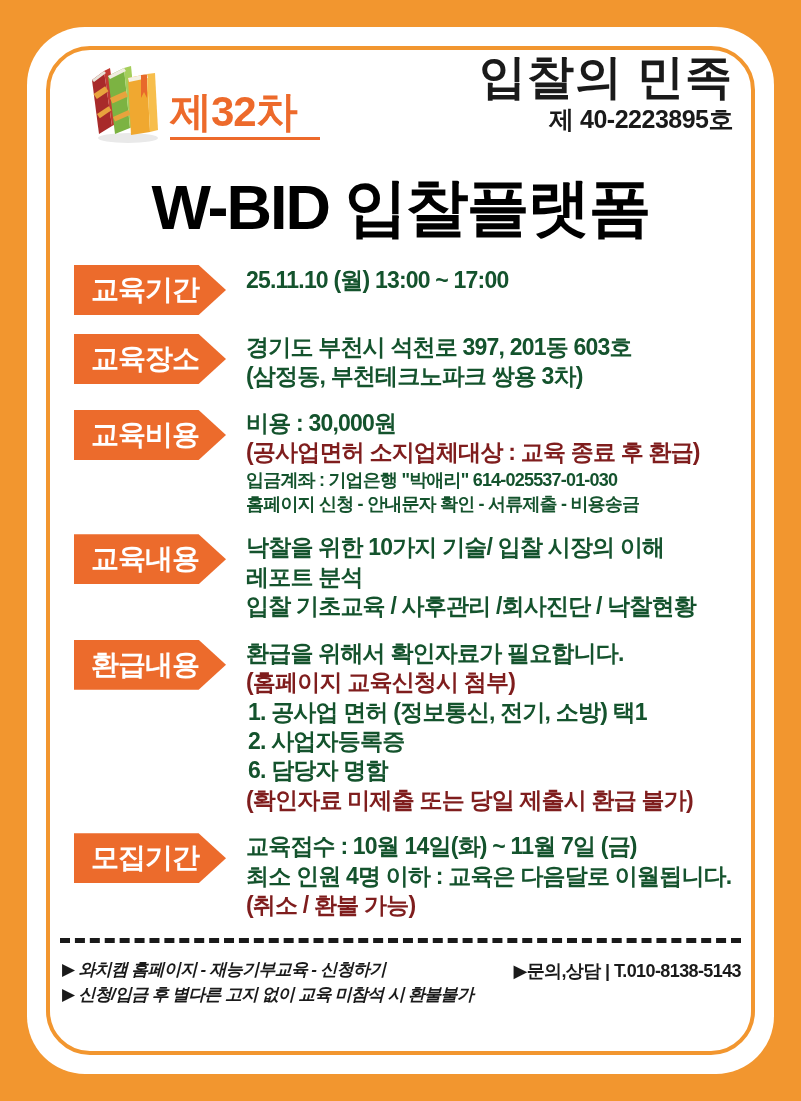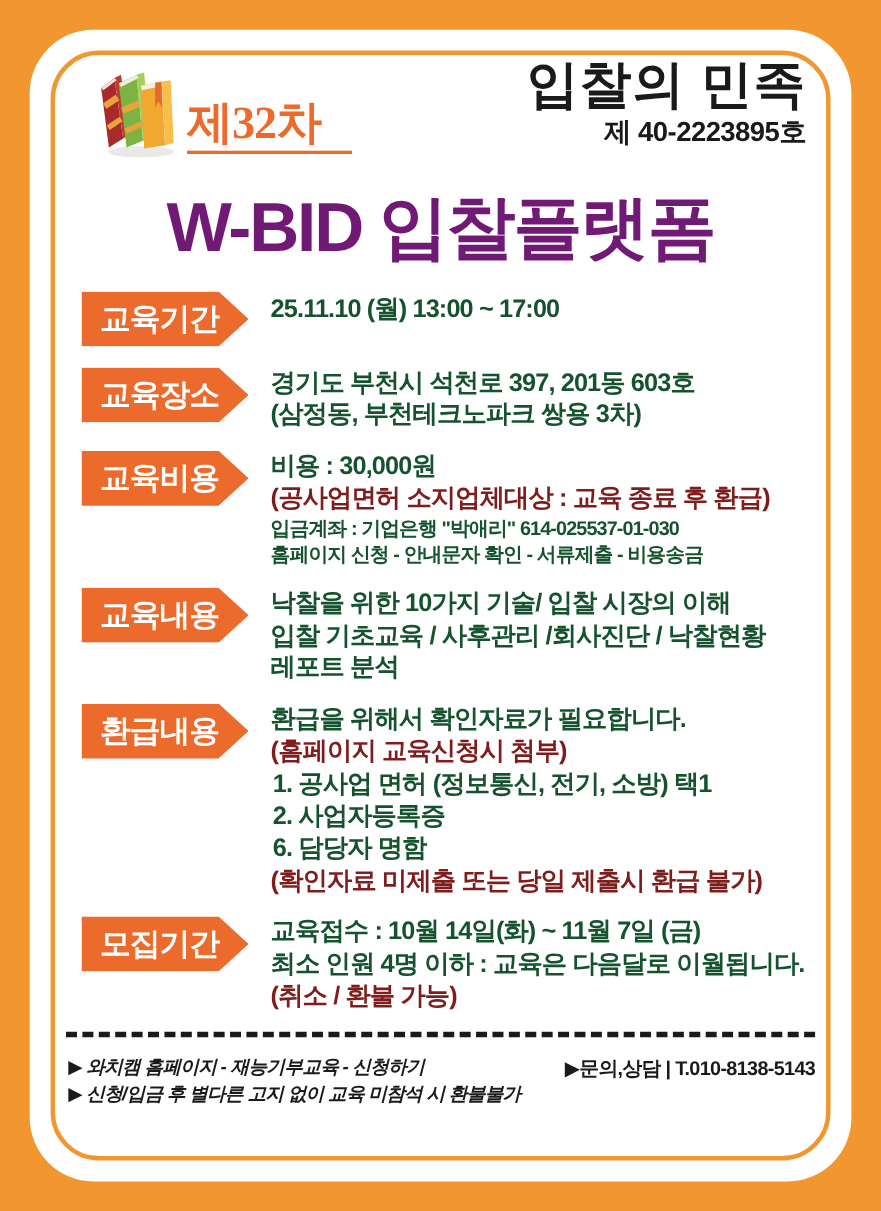--- a/index.html
+++ b/index.html
@@ -42,21 +42,20 @@
   .header {
     position: relative;
     height: 120px;
   }
   .brand-left {
     position: absolute;
     left: 34px; top: 4px;
     display: flex;
     align-items: flex-end;
     gap: 6px;
-    font-family: Liberation Serif, serif;
   }
   .books-icon { width: 80px; height: 92px; display:block; }
   .edition-wrap { padding-bottom: 6px; }
   .edition {
     font-size: 42px;
     font-weight: 900;
     color: #ED6A2B;
     letter-spacing: -1px;
     line-height: 1;
   }
@@ -85,21 +84,21 @@
     color: #1a1a1a;
     letter-spacing: -0.5px;
     margin-top: 2px;
   }
 
   
   .main-title {
     text-align: center;
     font-size: 63px;
     font-weight: 900;
-    color: #701a75;
+    color: #000000;
     letter-spacing: -2px;
     line-height: 1;
     margin-top: 6px;
     white-space: nowrap;
   }
 
   
   .rows { margin-top: 26px; padding-left: 24px; padding-right: 6px; }
 
   .row {
@@ -259,22 +258,22 @@
           <div class="line red">(공사업면허 소지업체대상 : 교육 종료 후 환급)</div>
           <div class="line small">입금계좌 :  기업은행 "박애리" 614-025537-01-030</div>
           <div class="line small">홈페이지 신청 - 안내문자 확인 - 서류제출 - 비용송금</div>
         </div>
       </div>
 
       <div class="row r-content">
         <div class="badge">교육내용</div>
         <div class="row-body">
           <div class="line">낙찰을 위한 10가지 기술/ 입찰 시장의 이해</div>
+          <div class="line">레포트 분석</div>
           <div class="line">입찰 기초교육 / 사후관리 /회사진단 / 낙찰현황</div>
-          <div class="line">레포트 분석</div>
         </div>
       </div>
 
       <div class="row r-refund">
         <div class="badge">환급내용</div>
         <div class="row-body">
           <div class="line">환급을 위해서 확인자료가 필요합니다.</div>
           <div class="line red">(홈페이지 교육신청시 첨부)</div>
           <div class="line num">1.    공사업 면허 (정보통신, 전기, 소방) 택1</div>
           <div class="line num">2.    사업자등록증</div>

